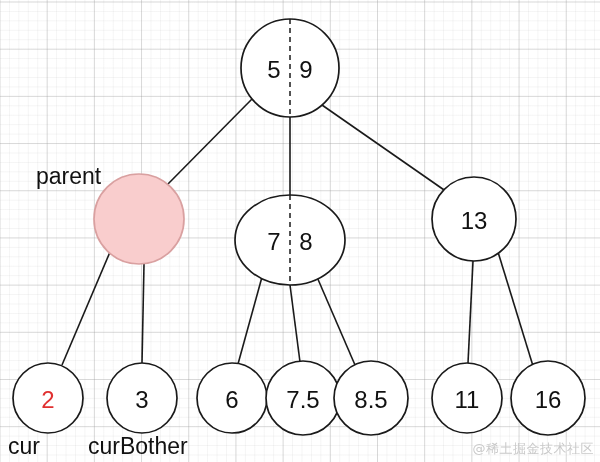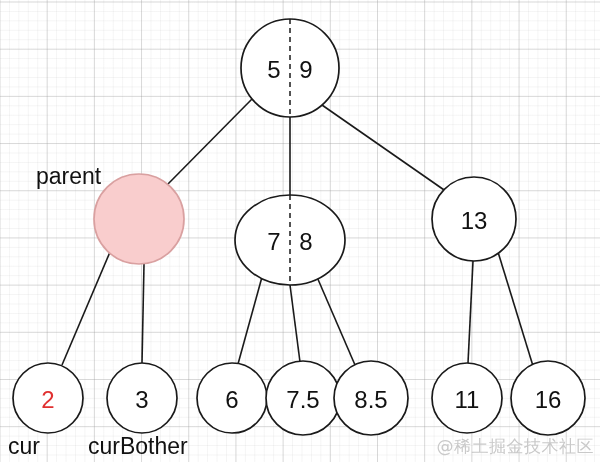--- a/index.html
+++ b/index.html
@@ -64,21 +64,21 @@
     font-family: "Liberation Sans", "DejaVu Sans", sans-serif;
     font-size: 23px;
     fill: #111111;
     dominant-baseline: central;
   }
   .watermark {
     position: absolute;
     right: 6px;
     bottom: 4px;
     font-family: "DejaVu Sans", sans-serif;
-    font-size: 17px;
+    font-size: 13px;
     color: #c9c9c9;
     letter-spacing: 0.5px;
     white-space: nowrap;
   }
 </style>
 </head>
 <body>
 
 <div id="canvas">
 

